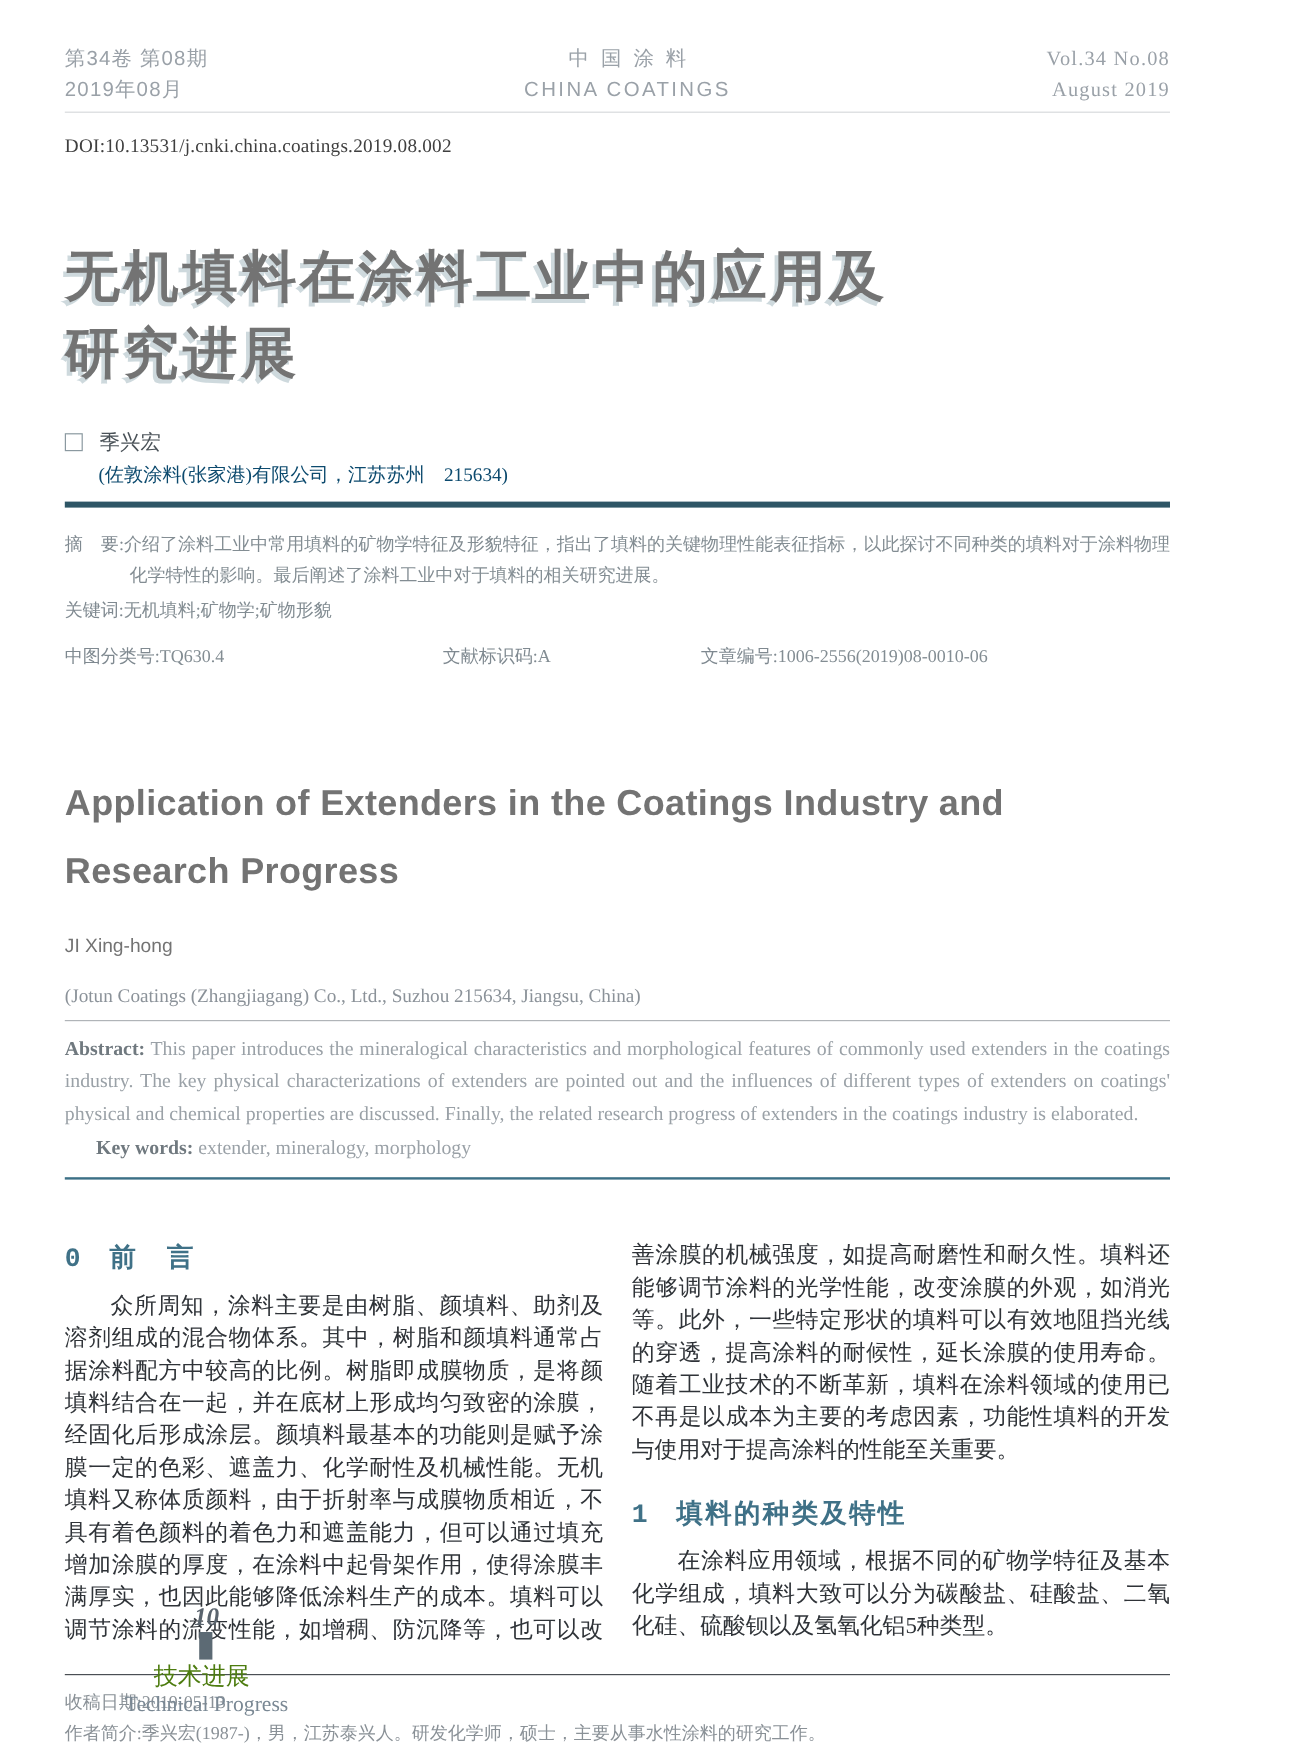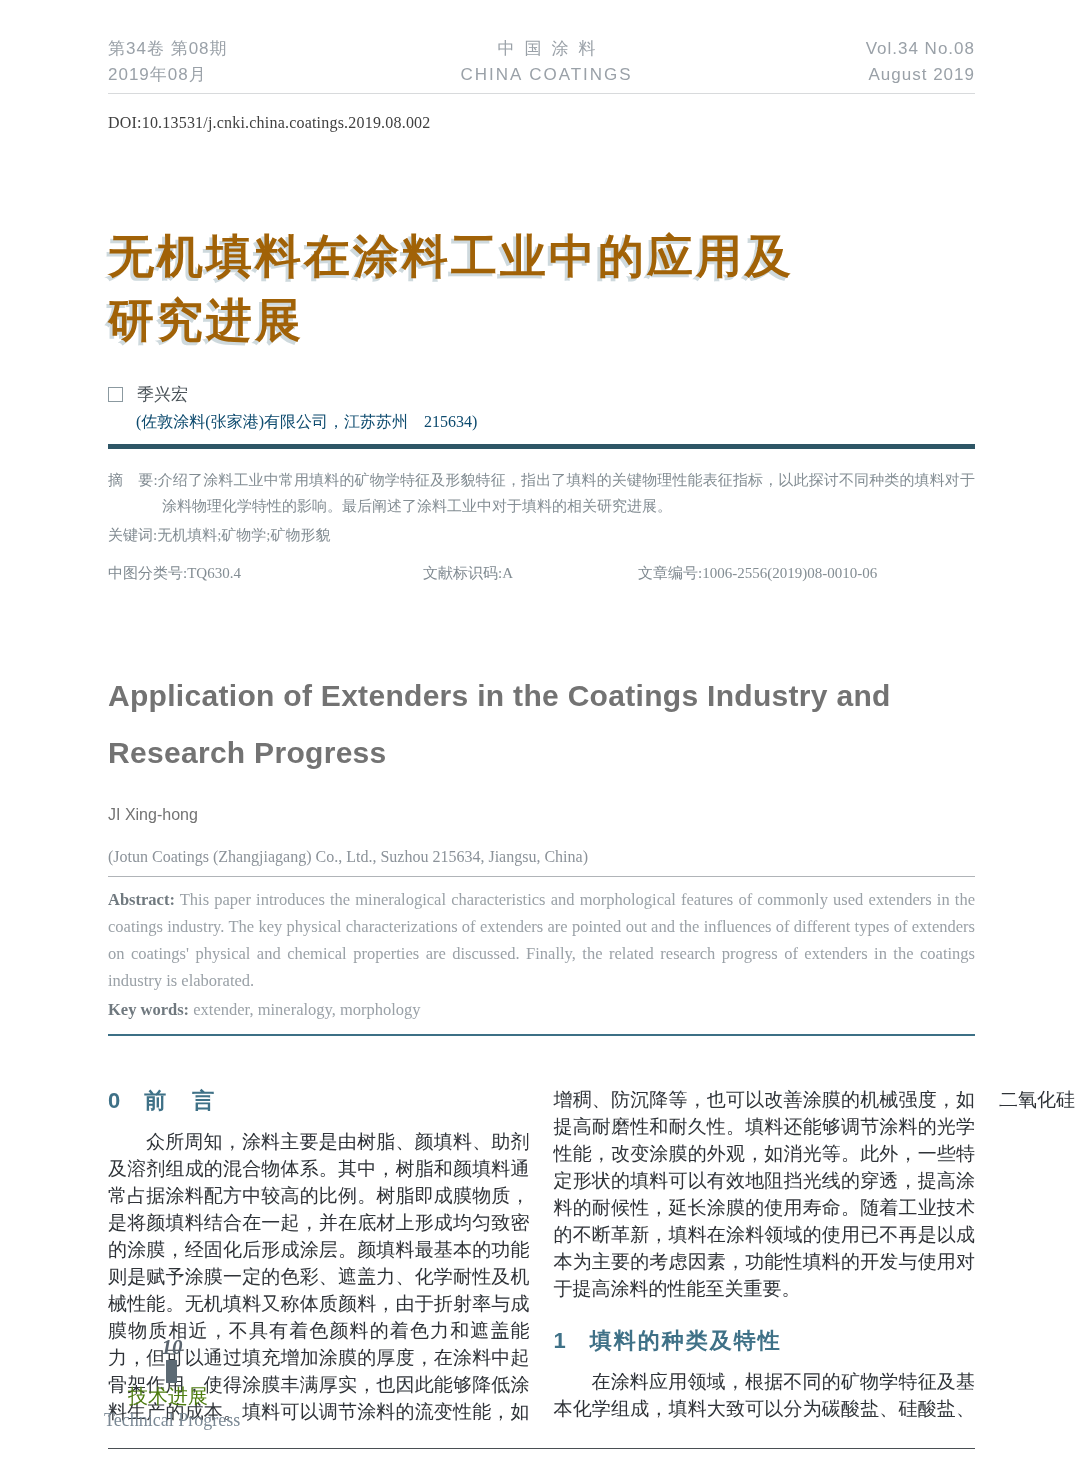--- a/index.html
+++ b/index.html
@@ -1,36 +1,36 @@
 <!DOCTYPE html>
 <html><head>
 <meta charset="utf-8">
 <style>
   html,body{margin:0;padding:0;background:#ffffff;}
   body{
     width:1075px;height:1459px;position:relative;overflow:hidden;
     font-family:"Liberation Serif","DejaVu Serif",serif;
     color:#30343a;
   }
-  .page{position:relative;width:100%;height:100%;box-sizing:border-box;padding:36px 100px 0 108px;}
+  .page{position:relative;width:100%;height:100%;box-sizing:border-box;padding:36px 100px 0 54px;}
 
   
   .masthead{display:flex;justify-content:space-between;align-items:flex-start;
     font-family:"Liberation Sans","DejaVu Sans",sans-serif;color:#9aa1a8;font-size:17px;line-height:26px;}
   .mast-left{text-align:left;letter-spacing:1px;}
   .mast-center{text-align:center;}
-  .mast-right{text-align:right;letter-spacing:1px;}
+  .mast-right{text-align:right;letter-spacing:1px;font-family:Liberation Serif, serif;}
   .journal-cn{letter-spacing:10px;text-indent:10px;text-align:center;}
   .journal-en{letter-spacing:2px;}
   .mast-rule{margin-top:5px;height:1px;background:#d8dadc;}
   .doi{margin-top:20px;font-size:16px;color:#3f3f3f;letter-spacing:0.2px;}
 
   
-  .title-cn{margin-top:92px;font-family:"Liberation Sans","DejaVu Sans",sans-serif;
-    font-weight:700;font-size:46px;line-height:64px;letter-spacing:3px;color:#a16207;
+  .title-cn{margin-top:66px;font-family:"Liberation Sans","DejaVu Sans",sans-serif;
+    font-weight:700;font-size:46px;line-height:64px;letter-spacing:3px;color:#737373;
     text-shadow:-3px 3px 0 rgba(165,185,193,0.55);}
   .author-row{margin-top:14px;font-family:"Liberation Sans","DejaVu Sans",sans-serif;
     font-size:17px;color:#4a5258;display:flex;align-items:center;}
   .author-marker{display:inline-block;width:13px;height:13px;border:1.5px solid #8b99a0;
     margin-right:14px;color:transparent;overflow:hidden;font-size:1px;}
   .affil-cn{margin-top:6px;padding-left:28px;font-size:16px;color:#0c4a6e;}
   .rule-thick{margin-top:11px;height:5px;background:#2e5666;}
 
   
   .abs-cn{margin-top:18px;font-size:15px;line-height:26px;color:#838d93;
@@ -43,26 +43,26 @@
 
   
   .title-en{margin-top:84px;font-family:"Liberation Sans","DejaVu Sans",sans-serif;
     font-weight:700;font-size:30px;line-height:57px;color:#737373;letter-spacing:0.3px;}
   .author-en{margin-top:14px;font-family:"Liberation Sans","DejaVu Sans",sans-serif;
     font-size:16px;color:#737373;}
   .affil-en{margin-top:24px;font-size:16px;color:#8b9299;}
   .rule-thin{margin-top:10px;height:1px;background:#b0b4b8;}
   .abs-en{margin-top:9px;font-size:16.5px;line-height:27px;color:#9aa1a7;text-align:justify;}
   .abs-en .lbl-en,.kw-en .lbl-en{font-weight:700;color:#70797f;}
-  .kw-en{margin-top:2px;font-size:16.5px;line-height:27px;color:#9aa1a7;}
+  .kw-en{margin-top:2px;font-size:16.5px;line-height:27px;color:#9aa1a7;margin-left:26px;}
   .rule-teal{margin-top:11px;height:2px;background:#3c7086;}
 
   
   .columns{margin-top:50px;height:352px;column-count:2;column-gap:24px;column-fill:balance;}
-  .sec-head{margin:0 0 12px 0;font-family:Liberation Sans, sans-serif;
+  .sec-head{margin:0 0 12px 0;font-family:Liberation Mono, monospace;
     font-weight:600;font-size:22px;color:#3f7187;letter-spacing:2px;break-after:avoid;}
   .sec-head .sec-num{margin-right:22px;font-weight:700;}
   .sec-head.second{margin-top:24px;}
   .body-par{margin:0;font-size:19px;line-height:27px;text-align:justify;text-indent:2em;color:#2f3338;}
 
   
   .foot-rule{margin-top:10px;height:1px;background:#4a4f54;}
   .footnote{margin-top:10px;font-size:15px;line-height:26px;color:#8a9197;}
 
   

